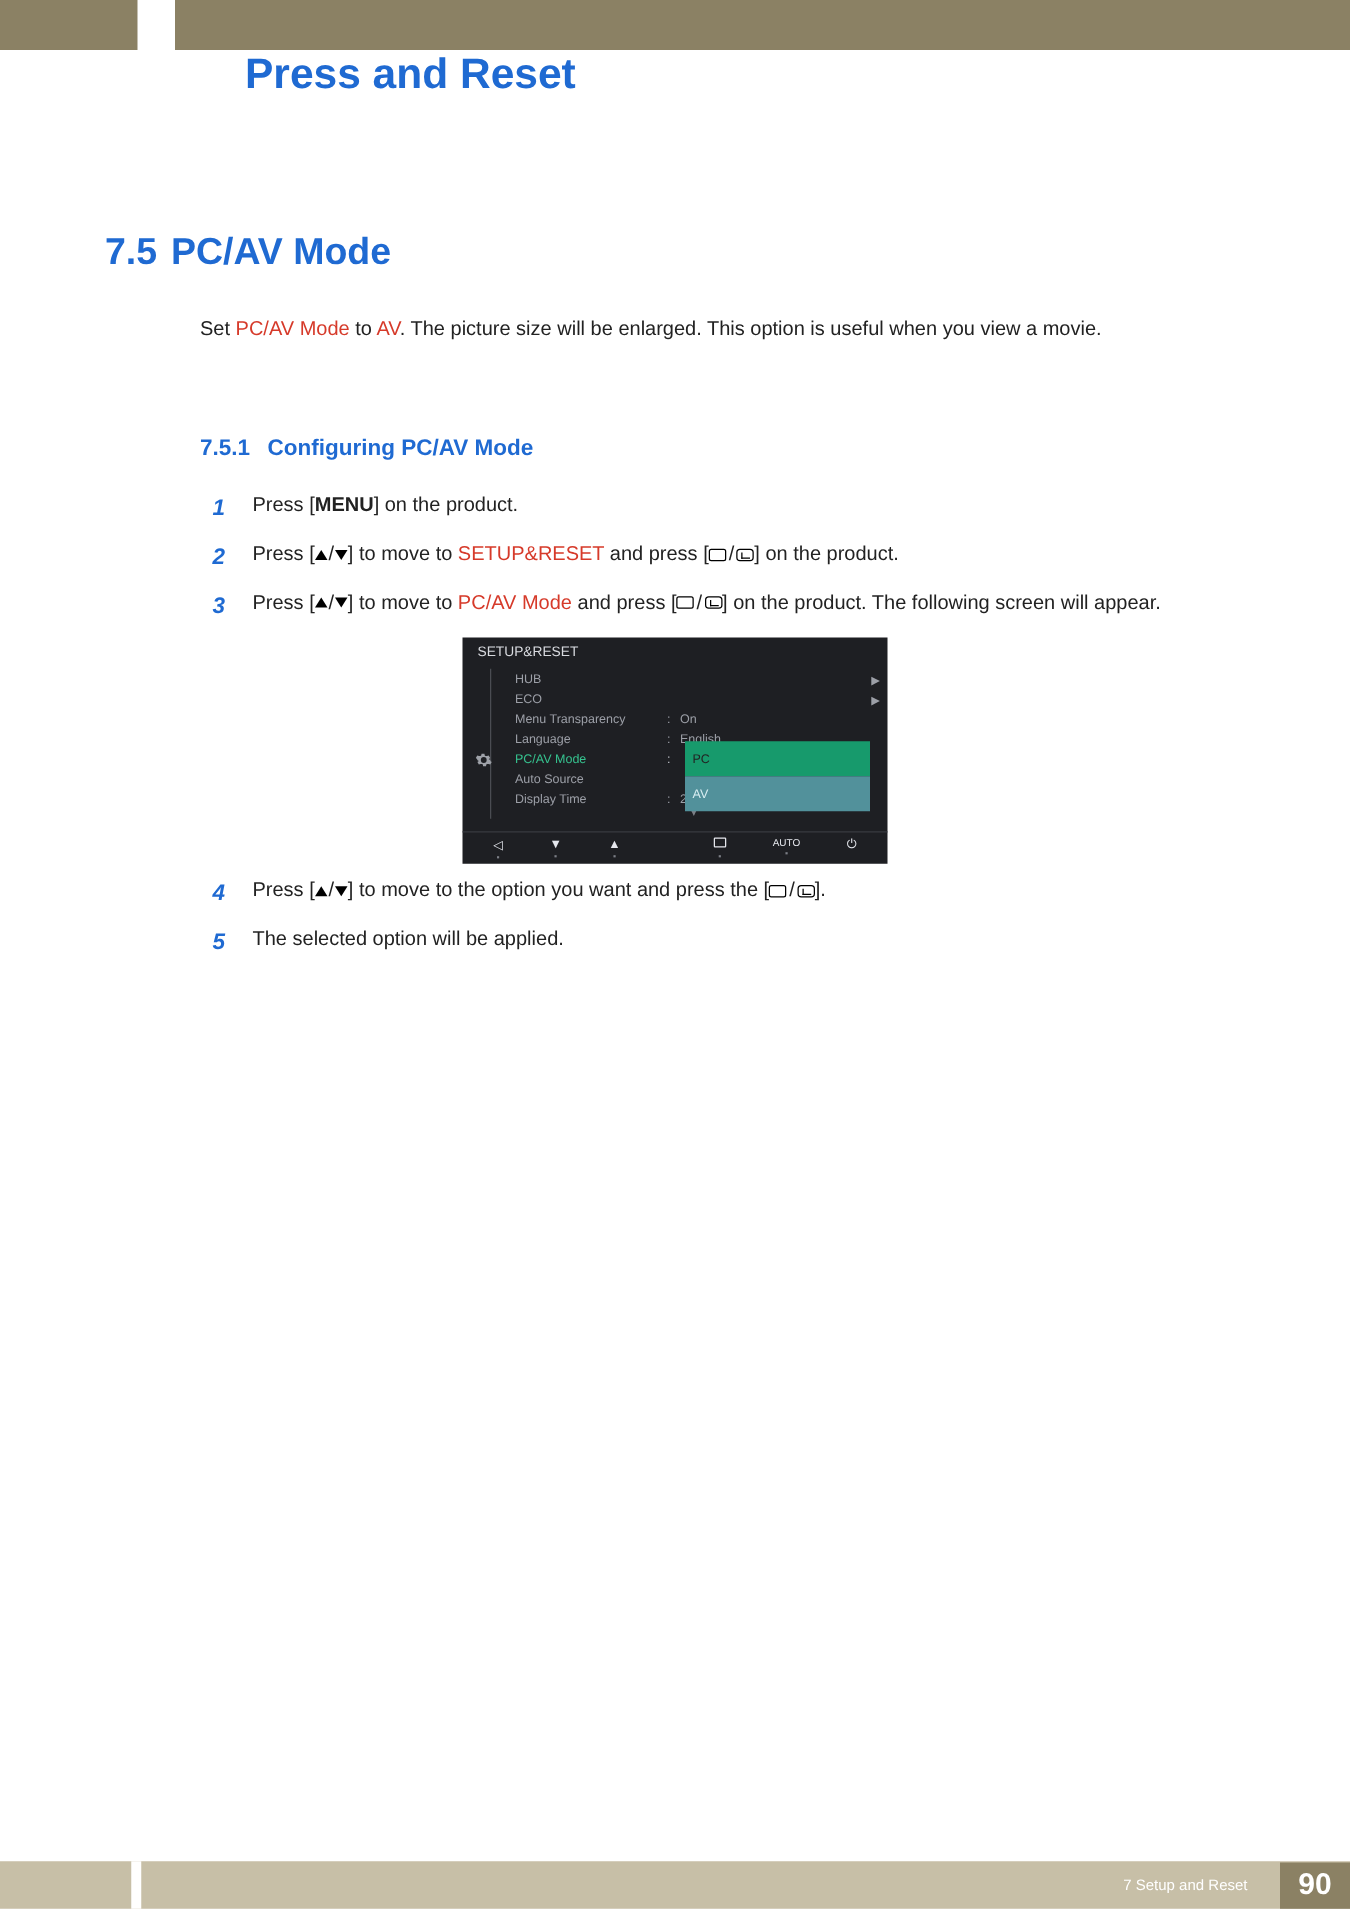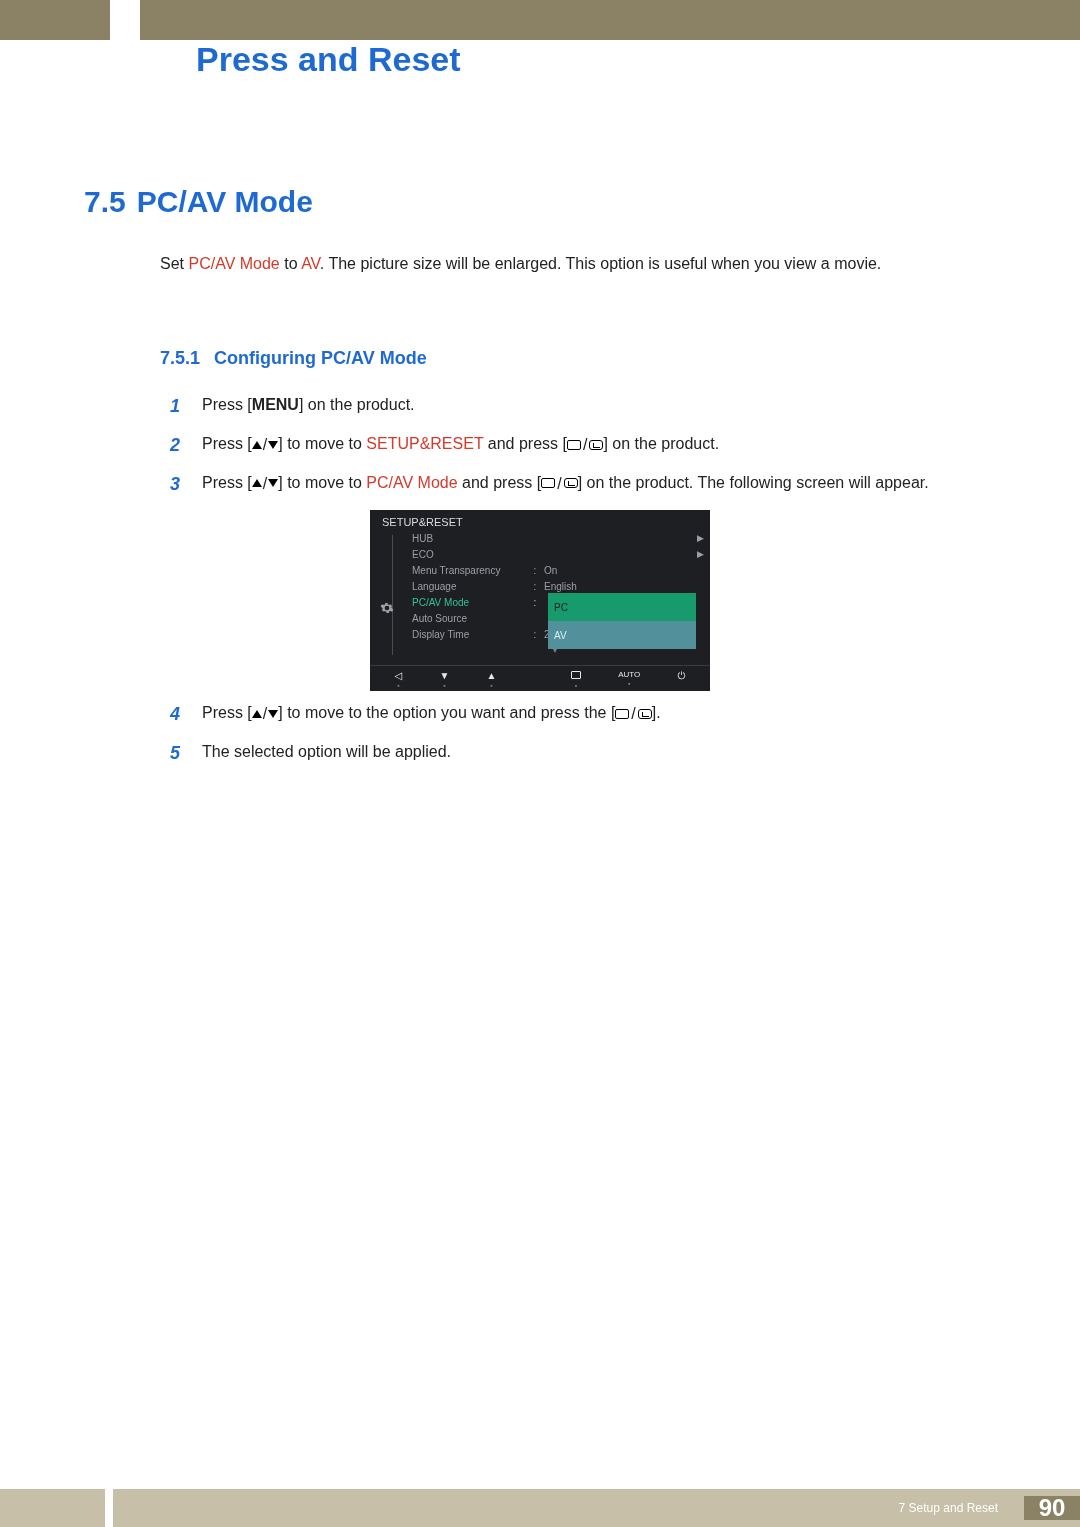--- a/index.html
+++ b/index.html
@@ -44,21 +44,21 @@
   .rect-ic { width: 14px; height: 10px; border: 1.5px solid #000; border-radius: 2px; display: inline-block; }
   .ent-ic { width: 14px; height: 10px; border: 1.5px solid #000; border-radius: 3px; display: inline-block; position: relative; }
   .ent-ic::after { content: ""; position: absolute; left: 3px; top: 2px; width: 6px; height: 4px; border-left: 1.5px solid #000; border-bottom: 1.5px solid #000; }
 
   
   .osd { position: absolute; left: 370px; top: 510px; width: 340px; background: #1e1f23; padding-bottom: 0; font-size: 10px; color: #bfc2c8; }
   .osd-title { padding: 6px 8px 3px 12px; font-size: 11px; color: #d8dadf; }
   .osd-body { position: relative; padding: 2px 6px 10px 36px; }
   .osd-body::before { content:""; position:absolute; left:22px; top:4px; bottom:10px; width:1px; background:#4a4c52; }
   .osd-gear { position:absolute; left:10px; top:70px; width:14px; height:14px; color:#9ea1a8; }
-  .osd-row { display:flex; align-items:flex-start; height:16px; padding-left:6px; }
+  .osd-row { display:flex; align-items:flex-end; height:16px; padding-left:6px; }
   .osd-row .lbl { width:120px; }
   .osd-row .c { width:6px; text-align:center; }
   .osd-row .val { flex:1; padding-left:6px; }
   .osd-row .arr { color:#9c9fa7; font-size:9px; }
   .osd-sub { color:#9c9fa7; }
   .osd-sel-lbl { color:#36c28f; }
   .osd-dropdown { position:absolute; left:178px; width:148px; }
   .osd-dd-row { height:28px; display:flex; align-items:center; padding:0 6px; font-size:10px; }
   .osd-dd-pc { background:#179a6c; color:#222; }
   .osd-dd-av { background:#52919b; color:#d8eef2; }
@@ -68,21 +68,21 @@
   .little-box { display:inline-block; width:10px; height:8px; border:1px solid #e6e8ee; border-radius:1px; }
   .osd-down-caret { text-align:center; color:#7c7f86; font-size:9px; height:10px; }
 
   
   .steps2 { position:absolute; left:170px; top:700px; width:810px; }
 
   
   .footer { position:absolute; left:0; bottom:0; width:100%; height:38px; background:#c7bfa7; display:flex; align-items:center; justify-content:flex-end; }
   .footer-left-gap { position:absolute; left:105px; top:0; width:8px; height:38px; background:#fff; }
   .footer-label { font-size:12px; color:#fff; margin-right:16px; }
-  .footer-page { width:56px; height:24px; background:#8b8164; color:#fff; display:flex; align-items:center; justify-content:center; font-size:24px; font-weight:bold; margin-left:10px; }
+  .footer-page { width:56px; height:37px; background:#8b8164; color:#fff; display:flex; align-items:center; justify-content:center; font-size:24px; font-weight:bold; margin-left:10px; }
 </style>
 </head>
 <body>
 
 <div class="page">
 
   <div class="topbar"></div>
   <div class="topbar-leftblock"></div>
 
   <div class="chapter-title">Press and Reset</div>

